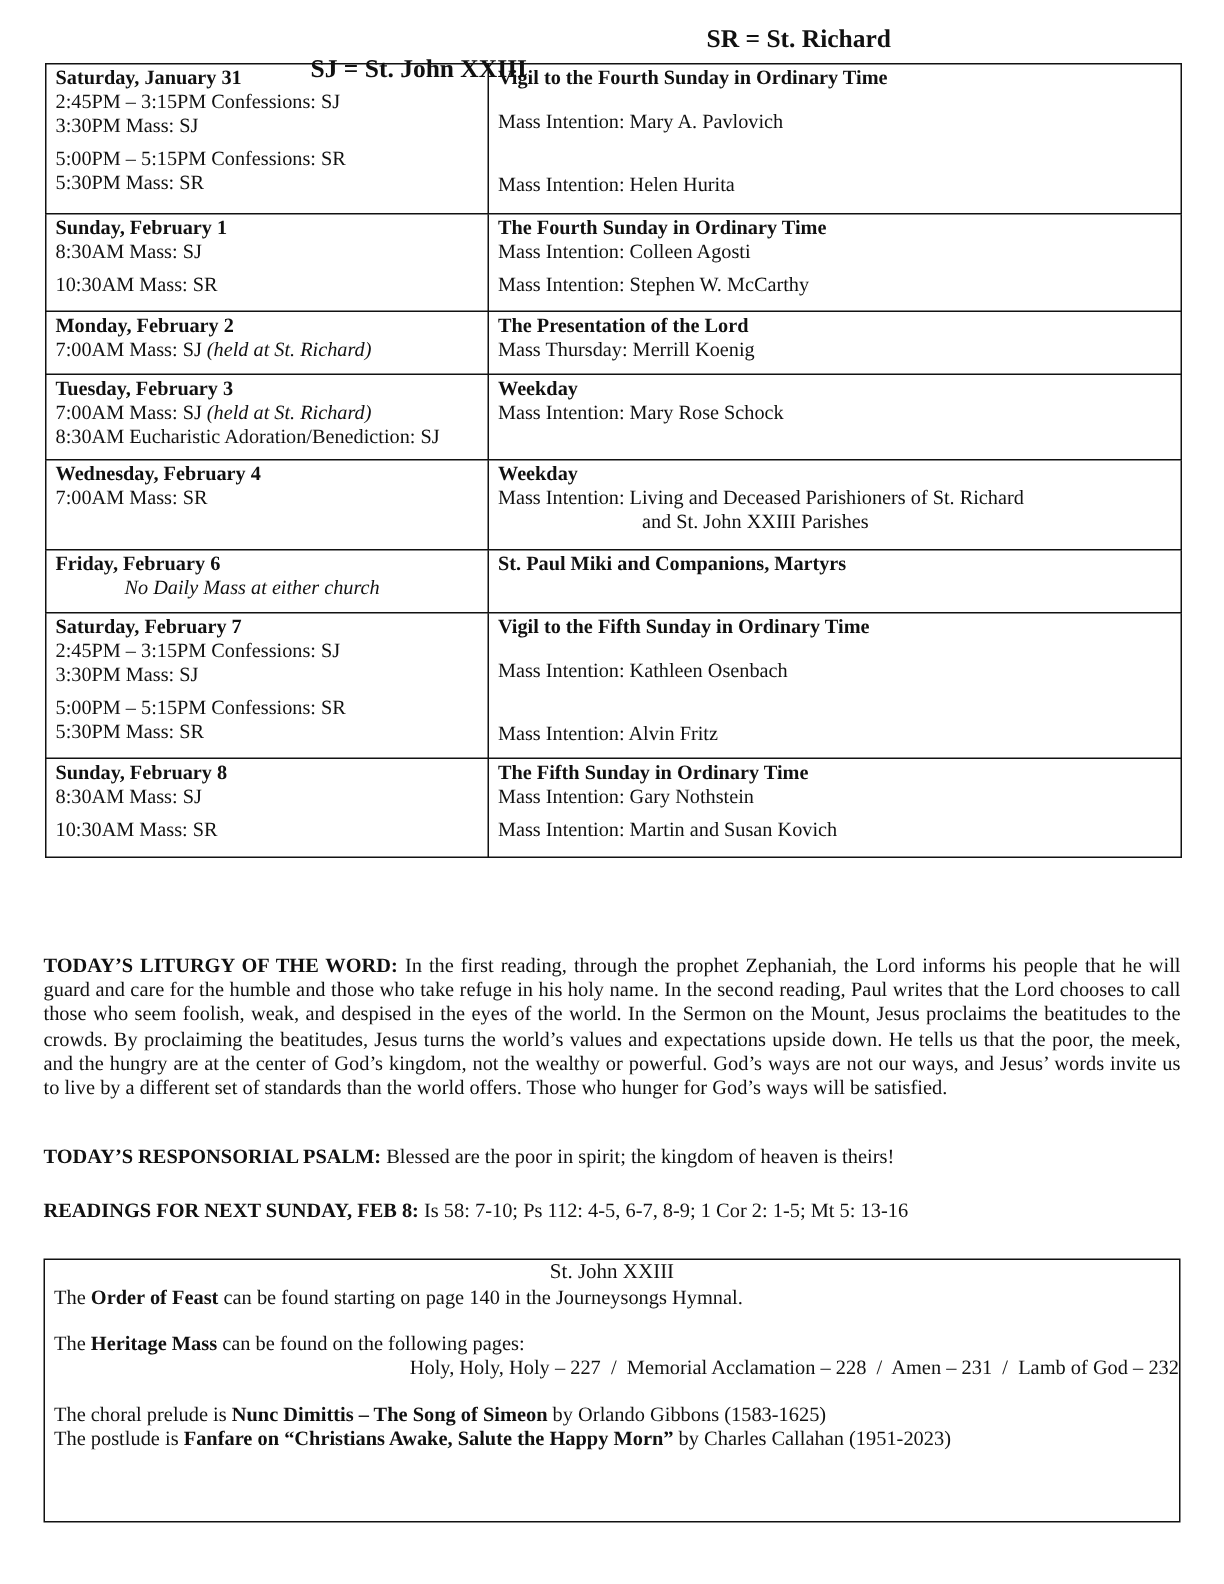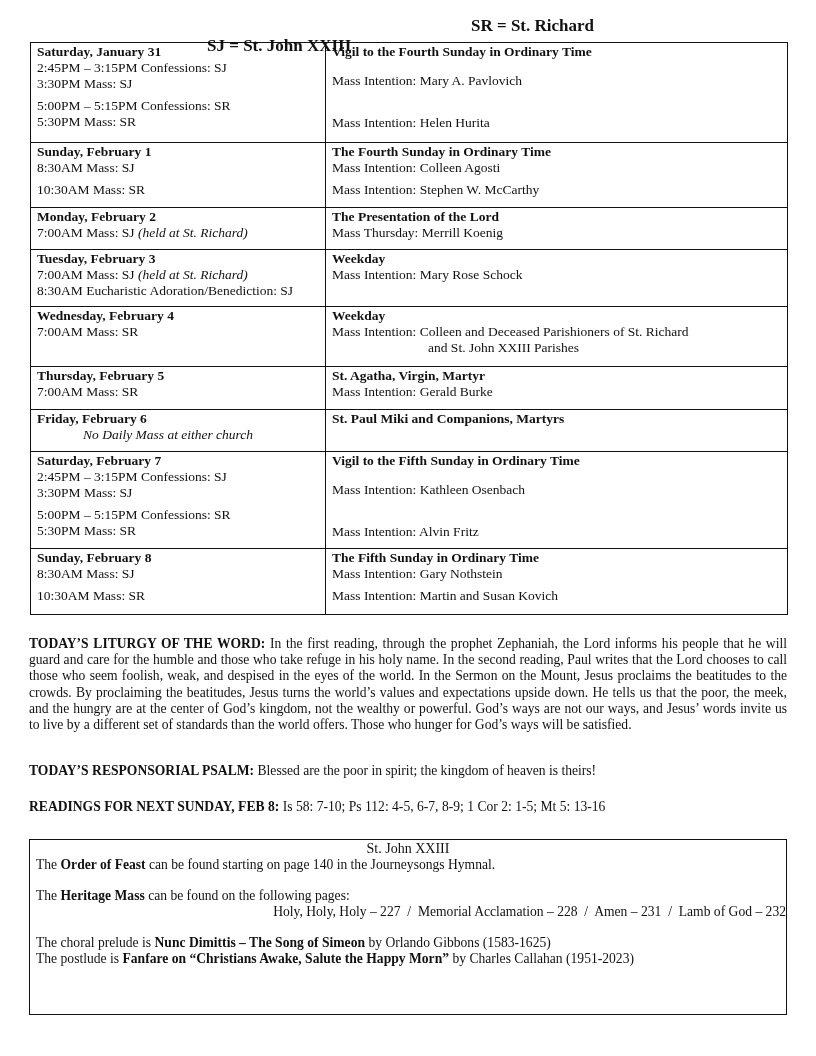--- a/index.html
+++ b/index.html
@@ -123,35 +123,25 @@
     </td>
   </tr>
 
   <tr style="height:60px">
     <td class="left">
       <span class="day">Wednesday, February 4</span>
       <span class="line">7:00AM Mass: SR</span>
     </td>
     <td>
       <span class="day">Weekday</span>
-      <span class="line">Mass Intention: Colleen and Deceased Parishioners of St. Richard</span>
+      <span class="line">Mass Intention: Living and Deceased Parishioners of St. Richard</span>
       <span class="line indent2">and St. John XXIII Parishes</span>
     </td>
   </tr>
 
-  <tr style="height:43px">
-    <td class="left">
-      <span class="day">Thursday, February 5</span>
-      <span class="line">7:00AM Mass: SR</span>
-    </td>
-    <td>
-      <span class="day">St. Agatha, Virgin, Martyr</span>
-      <span class="line">Mass Intention: Gerald Burke</span>
-    </td>
-  </tr>
 
   <tr style="height:42px">
     <td class="left">
       <span class="day">Friday, February 6</span>
       <span class="line ital indent">No Daily Mass at either church</span>
     </td>
     <td>
       <span class="day">St. Paul Miki and Companions, Martyrs</span>
     </td>
   </tr>

